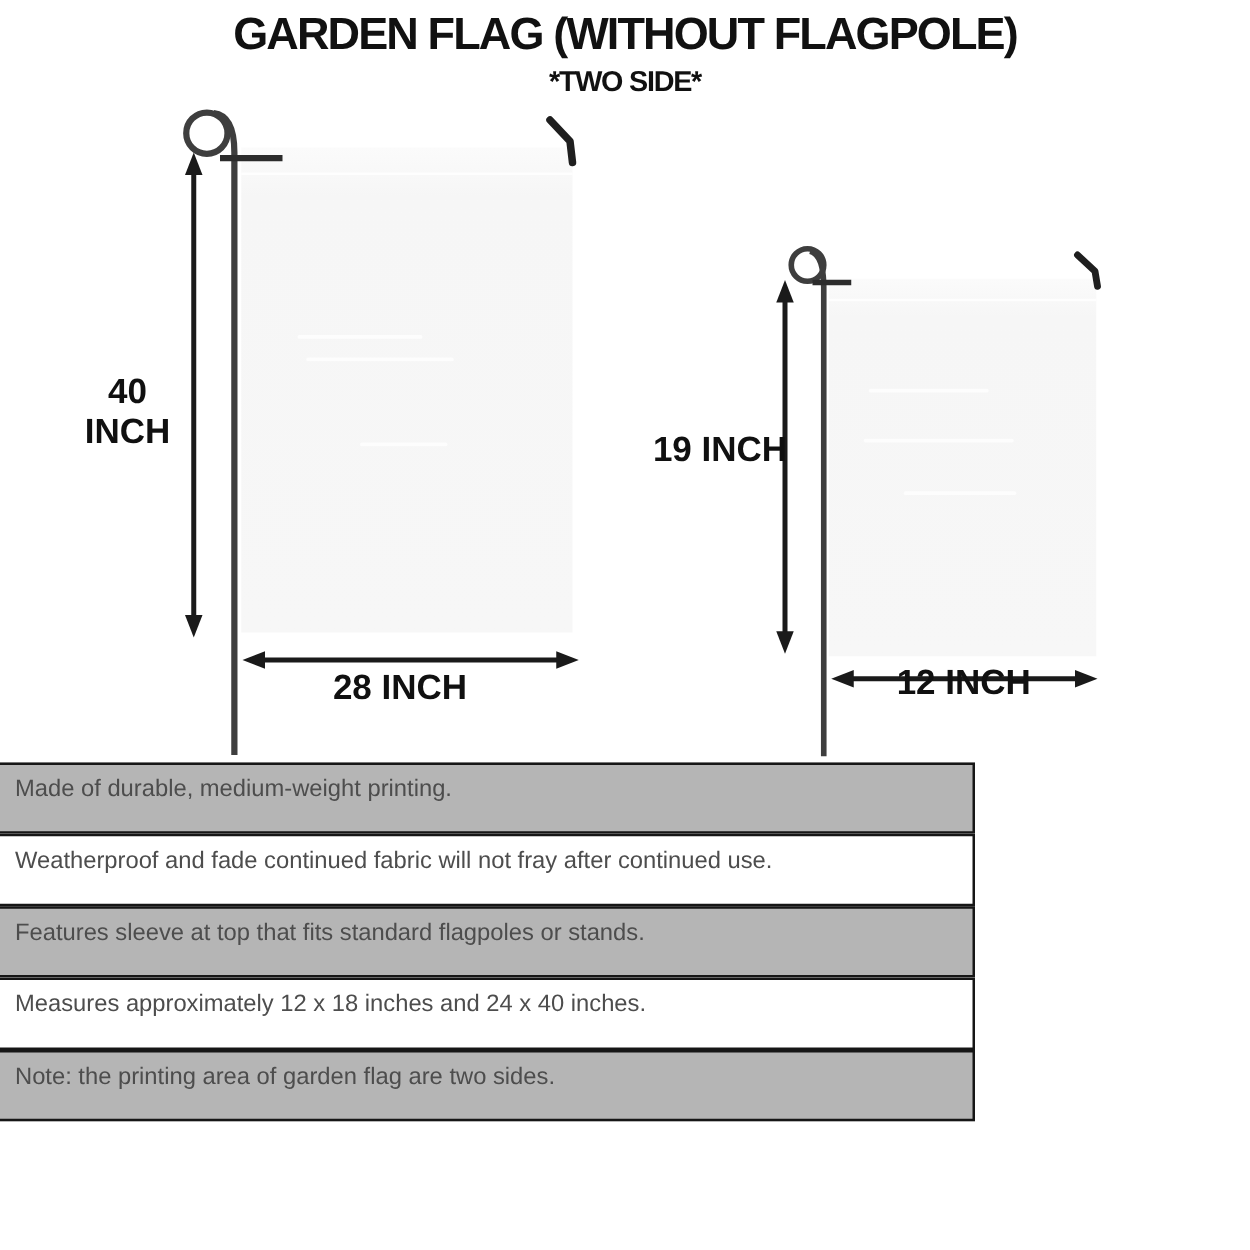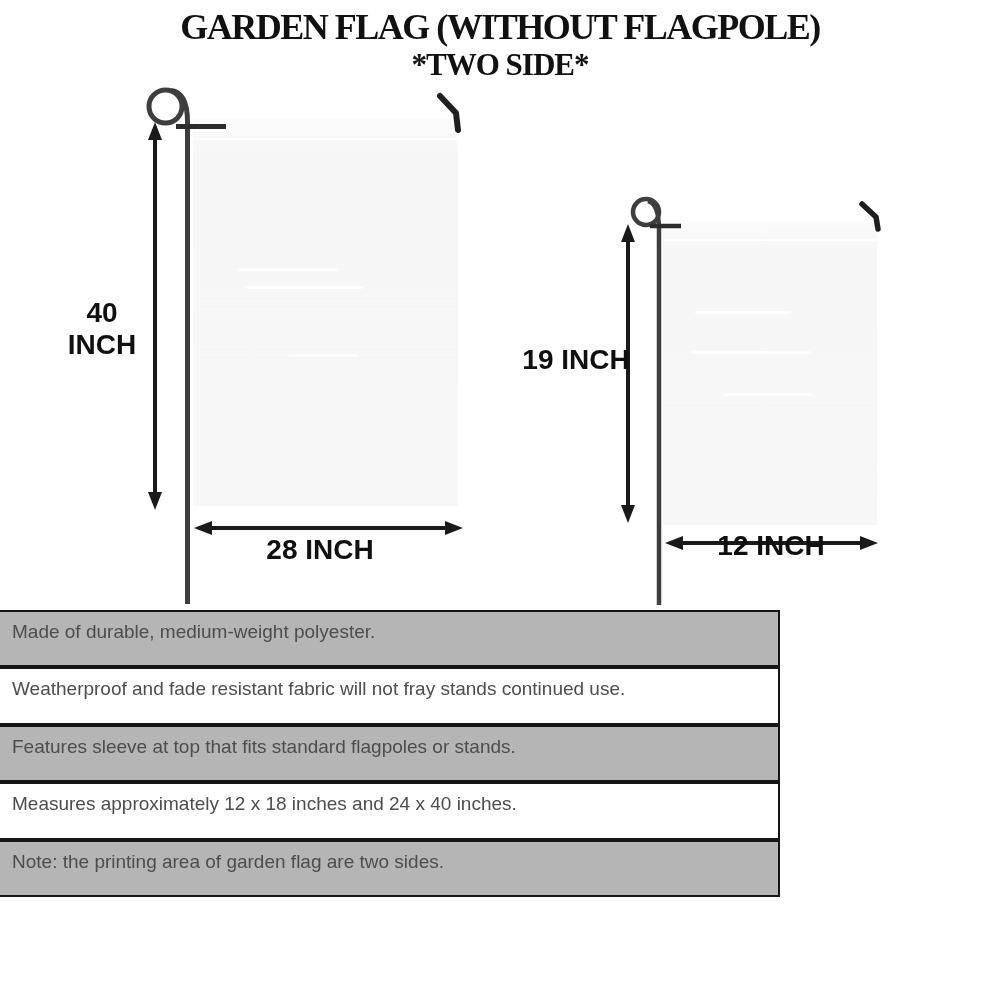--- a/index.html
+++ b/index.html
@@ -2,23 +2,23 @@
 <html><head>
 <meta charset="utf-8">
 <style>
   html,body{margin:0;padding:0;background:#ffffff;}
   .canvas{
     position:relative;width:1000px;height:1000px;background:#ffffff;overflow:hidden;
     font-family:"Liberation Sans","DejaVu Sans",sans-serif;
   }
 
   
-  .title{position:absolute;left:0;top:6px;width:1000px;text-align:center;color:#111;font-family:Liberation Serif, serif;}
+  .title{position:absolute;left:0;top:6px;width:1000px;text-align:center;color:#111;}
   .title .l1{font-size:36px;font-weight:800;letter-spacing:-1.5px;line-height:42px;}
-  .title .l2{font-size:31px;font-weight:800;letter-spacing:-1px;line-height:34px;}
+  .title .l2{font-size:23px;font-weight:800;letter-spacing:-1px;line-height:34px;}
 
   
   .flag{position:absolute;background:linear-gradient(180deg,#fbfbfb 0%,#f6f6f6 10%,#f7f7f7 100%);}
   .flag-large{left:193px;top:118px;width:265px;height:388px;}
   .flag-small{left:663px;top:223px;width:214px;height:302px;}
   .sleeve-line{position:absolute;left:0;width:100%;height:2px;background:rgba(255,255,255,.85);}
   .crease{position:absolute;height:3px;background:rgba(255,255,255,.75);border-radius:2px;}
   .flag-large .cr1{left:45px;top:150px;width:100px;}
   .flag-large .cr2{left:52px;top:168px;width:118px;}
   .flag-large .cr3{left:95px;top:236px;width:70px;}
@@ -109,20 +109,20 @@
       <polygon points="878,543 860,536 860,550" stroke="none"></polygon>
     </g>
   </svg>
 
   <div class="dim dim-40">40 INCH</div>
   <div class="dim dim-28">28 INCH</div>
   <div class="dim dim-18">19 INCH</div>
   <div class="dim dim-12">12 INCH</div>
 
   <ul class="features">
-    <li class="gray"><span>Made of durable, medium-weight polyester.</span></li>
-    <li class="white"><span>Weatherproof and fade resistant fabric will not fray stands continued use.</span></li>
+    <li class="gray"><span>Made of durable, medium-weight printing.</span></li>
+    <li class="white"><span>Weatherproof and fade continued fabric will not fray after continued use.</span></li>
     <li class="gray"><span>Features sleeve at top that fits standard flagpoles or stands.</span></li>
     <li class="white"><span>Measures approximately 12 x 18 inches and 24 x 40 inches.</span></li>
     <li class="gray"><span>Note: the printing area of garden flag are two sides.</span></li>
   </ul>
 
 </div>
 
 </body></html>

